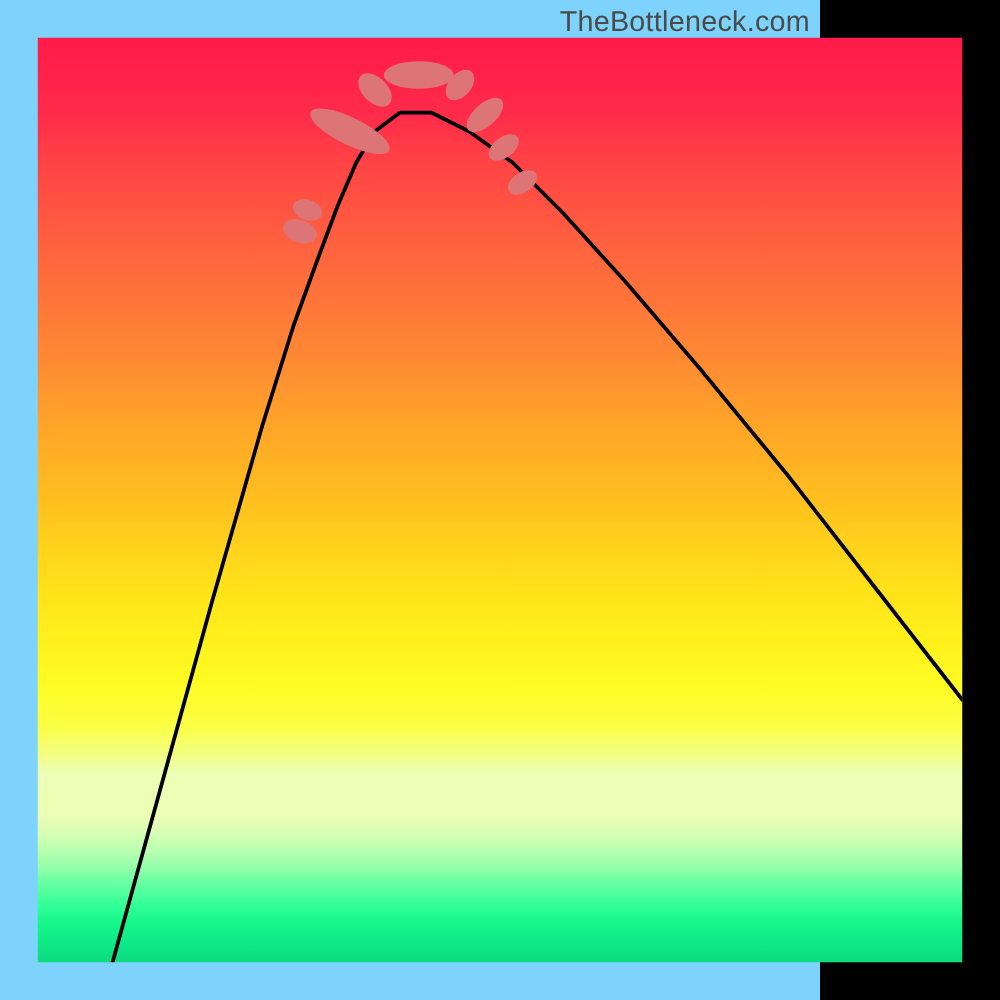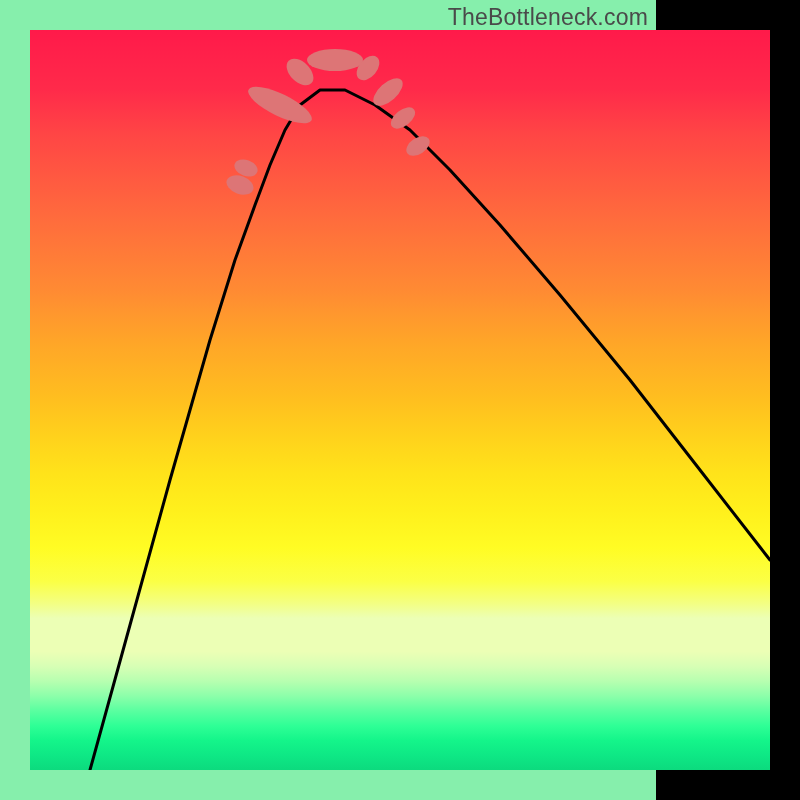--- a/index.html
+++ b/index.html
@@ -10,21 +10,21 @@
     overflow: hidden;
     background: #000;
     font-family: Arial, Helvetica, sans-serif;
   }
   .frame {
     position: absolute;
     left: 0;
     top: 0;
     width: 656px;
     height: 800px;
-    background: #86efac;
+    background: #7dd3fc;
   }
   .plot-area {
     position: absolute;
     left: 30px;
     top: 30px;
     width: 740px;
     height: 740px;
     overflow: hidden;
   }
   .gradient {

